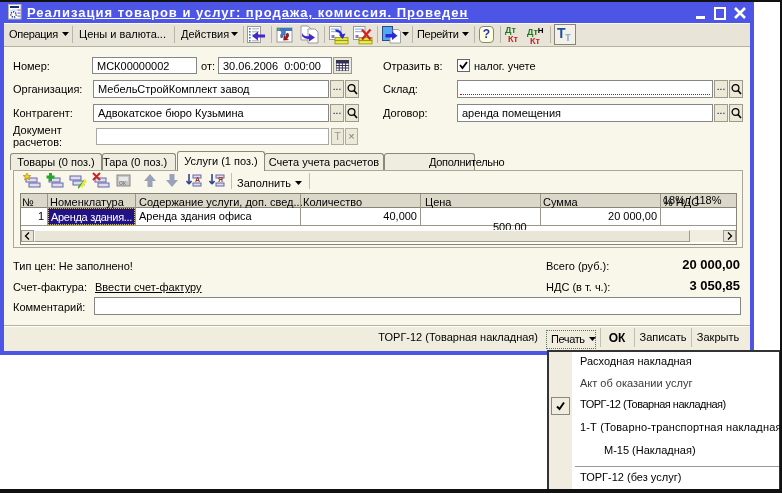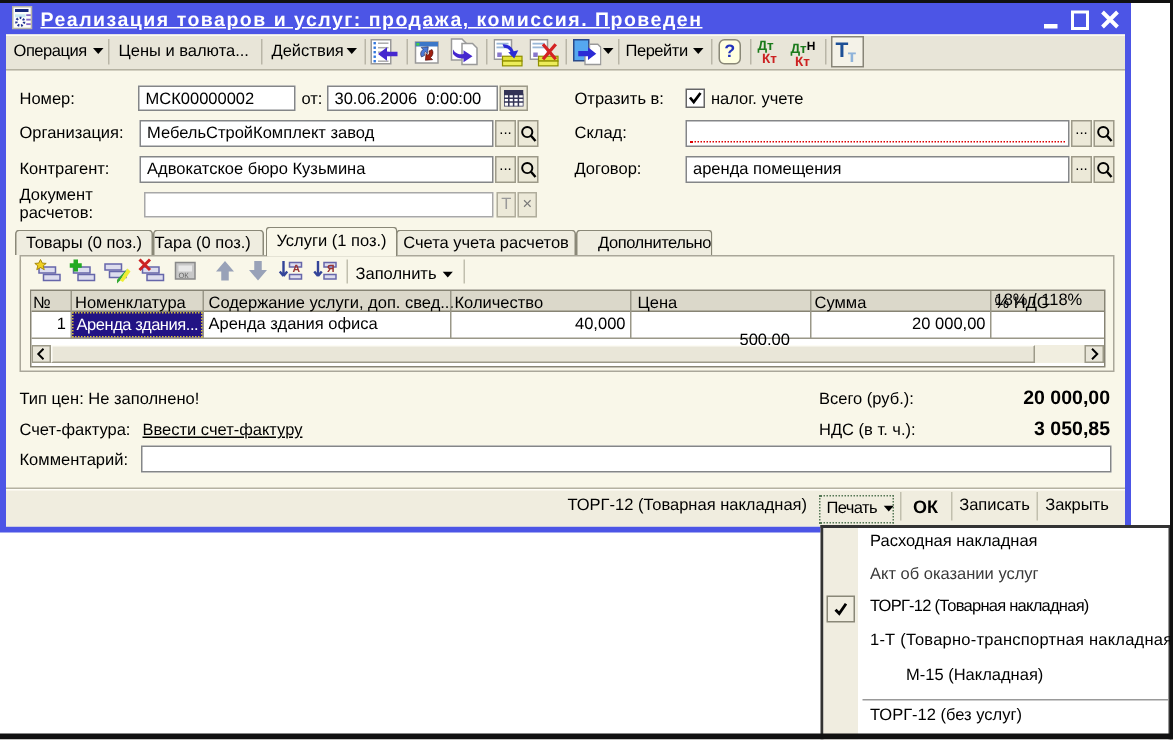--- a/index.html
+++ b/index.html
@@ -199,21 +199,21 @@
 <div class="lbl" style="left:13px;top:124px;">Документ</div>
 <div class="lbl" style="left:13px;top:136px;">расчетов:</div>
 <div class="field" style="left:96px;top:128px;width:233px;height:17px;border-color:#a8a8a8;"></div>
 <div class="btn3" style="left:331px;top:128px;width:13px;height:17px;color:#999;font-size:11px;line-height:15px;border-color:#b0ad9c;">T</div>
 <div class="btn3" style="left:345px;top:128px;width:13px;height:17px;color:#777;font-size:11px;line-height:15px;border-color:#b0ad9c;">×</div>
 
 <div class="abs" style="left:13px;top:170px;width:730px;height:78px;background:#F9F7E9;border:1px solid #aaa79a;"></div>
 <div class="abs" style="left:10px;top:153px;width:92px;height:17px;background:#EFEDE0;border:1px solid #8a8878;border-bottom:none;border-radius:3px 3px 0 0;text-align:center;line-height:17px;font-size:11px;white-space:nowrap;">Товары (0 поз.)</div>
 <div class="abs" style="left:102px;top:153px;width:74px;height:17px;background:#EFEDE0;border:1px solid #8a8878;border-bottom:none;border-radius:3px 3px 0 0;text-align:left;line-height:17px;font-size:11px;white-space:nowrap;">Тара (0 поз.)</div>
 <div class="abs" style="left:264px;top:153px;width:120px;height:17px;background:#EFEDE0;border:1px solid #8a8878;border-bottom:none;border-radius:3px 3px 0 0;text-align:center;line-height:17px;font-size:11px;white-space:nowrap;">Счета учета расчетов</div>
-<div class="abs" style="left:384px;top:153px;width:91px;height:17px;background:#EFEDE0;border:1px solid #8a8878;border-bottom:none;border-radius:3px 3px 0 0;text-align:right;line-height:17px;font-size:11px;letter-spacing:-0.3px;white-space:nowrap;">Дополнительно</div>
+<div class="abs" style="left:384px;top:153px;width:91px;height:17px;background:#EFEDE0;border:1px solid #8a8878;border-bottom:none;border-radius:3px 3px 0 0;text-align:left;line-height:17px;font-size:11px;letter-spacing:-0.3px;white-space:nowrap;padding-left:44px;">Дополнительно</div>
 <div class="abs" style="left:177px;top:151px;width:88px;height:20px;background:#F9F7E9;border:1px solid #8a8878;border-bottom:none;border-radius:3px 3px 0 0;text-align:center;line-height:18px;font-size:11px;white-space:nowrap;">Услуги (1 поз.)</div>
 
 <svg class="abs" style="left:22px;top:172px;" width="20" height="18">
 <rect x="4" y="6" width="11" height="4" fill="#dde" stroke="#66a"></rect>
     <rect x="7" y="11" width="11" height="4" fill="#dde" stroke="#66a"></rect>
 <path d="M5 1 L6.2 3.4 L8.8 3.6 L6.8 5.2 L7.5 7.8 L5 6.4 L2.5 7.8 L3.2 5.2 L1.2 3.6 L3.8 3.4 Z" fill="#f0d020" stroke="#a08000" stroke-width="0.6"></path>
 </svg>
 <svg class="abs" style="left:45px;top:172px;" width="20" height="18">
 <rect x="4" y="6" width="11" height="4" fill="#dde" stroke="#66a"></rect>
     <rect x="7" y="11" width="11" height="4" fill="#dde" stroke="#66a"></rect>

